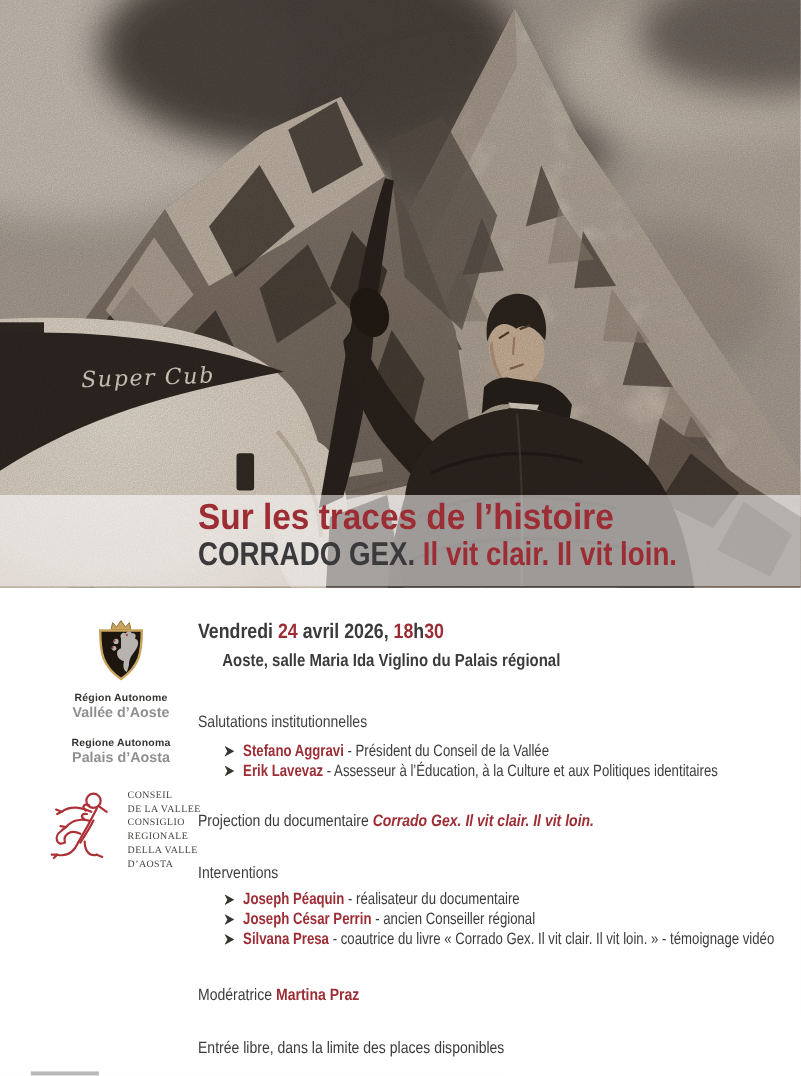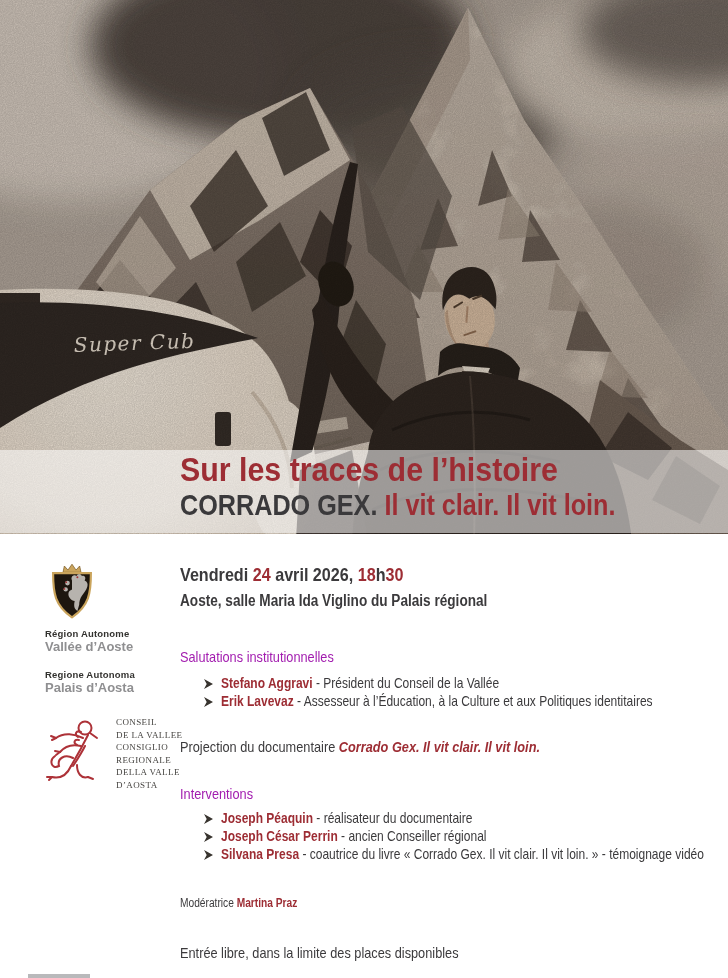--- a/index.html
+++ b/index.html
@@ -13,38 +13,38 @@
               background:rgba(255,255,255,0.55);}
   .title-l1{position:absolute;left:180px;top:451px;font-size:33px;font-weight:bold;
             color:#9d2d34;white-space:nowrap;transform:scaleX(.92);transform-origin:0 50%;}
   .title-l2{position:absolute;left:180px;top:488px;font-size:30px;font-weight:bold;
             white-space:nowrap;transform:scaleX(.84);transform-origin:0 50%;}
   .dark{color:#3a393b;}
   .red{color:#9d2d34;}
   .bold{font-weight:bold;}
   .ital{font-style:italic;}
   
-  .region-logo{position:absolute;left:45px;top:562px;width:104px;}
+  .region-logo{position:absolute;left:58px;top:562px;width:104px;text-align:center;}
   .region-logo .small{font-size:9.5px;font-weight:bold;color:#33322f;letter-spacing:.2px;white-space:nowrap;}
   .region-logo .big{font-size:13px;font-weight:bold;color:#8f8f91;white-space:nowrap;}
   .conseil-logo{position:absolute;left:36px;top:710px;width:150px;}
   .conseil-lion{position:absolute;left:0;top:2px;}
   .conseil-text{position:absolute;left:80px;top:6px;font-family:"Liberation Serif",serif;
                 font-size:9px;line-height:12.6px;letter-spacing:.4px;color:#474542;white-space:nowrap;}
   
   .ev{position:absolute;left:180px;white-space:nowrap;}
   .cond80{display:inline-block;transform:scaleX(.8);transform-origin:0 50%;white-space:nowrap;}
   .cond85{display:inline-block;transform:scaleX(.85);transform-origin:0 50%;white-space:nowrap;}
   .date-line{top:564px;font-size:19px;font-weight:bold;}
-  .venue-line{top:592px;font-size:16px;font-weight:bold;}
-  .sec-label{font-size:15px;color:#a21caf;}
+  .venue-line{top:592px;font-size:16px;font-weight:bold;margin-left:22px;}
+  .sec-label{font-size:15px;color:#404040;}
   .y-sal{top:648px;}
   .y-proj{top:738px;font-size:15px;}
   .y-int{top:785px;}
-  .y-mod{top:896px;font-size:12px;}
+  .y-mod{top:896px;font-size:15px;}
   .y-foot{top:944px;font-size:15px;}
   .bullets{position:absolute;left:204px;font-size:15px;}
   .y-salb{top:674px;}
   .y-intb{top:809px;}
   .brow{height:18px;line-height:18px;white-space:nowrap;}
   .arrow{display:inline-block;width:9px;height:10px;background:#38342f;margin-right:8px;
          clip-path:polygon(0 0,100% 50%,0 100%,30% 50%);vertical-align:-1px;}
   .bname{font-weight:bold;color:#9d2d34;}
   
   .sliver{position:absolute;left:28px;top:974px;width:62px;height:4px;background:#b9b9bb;}

